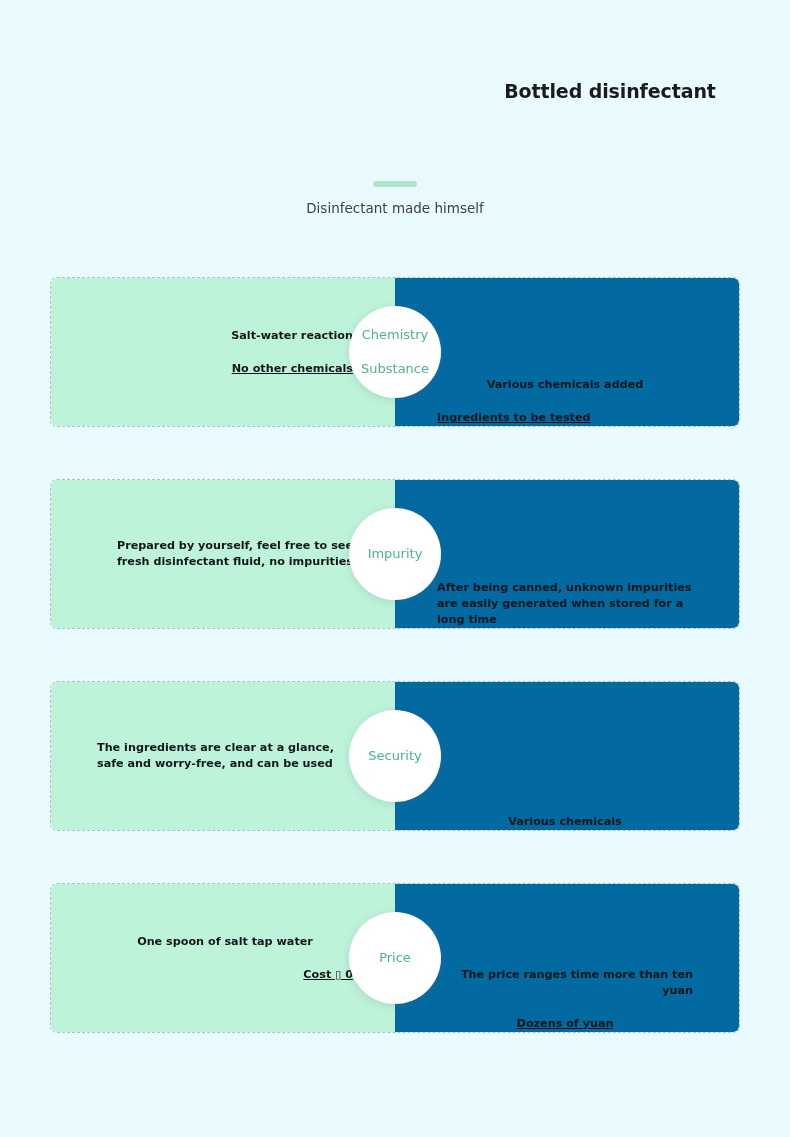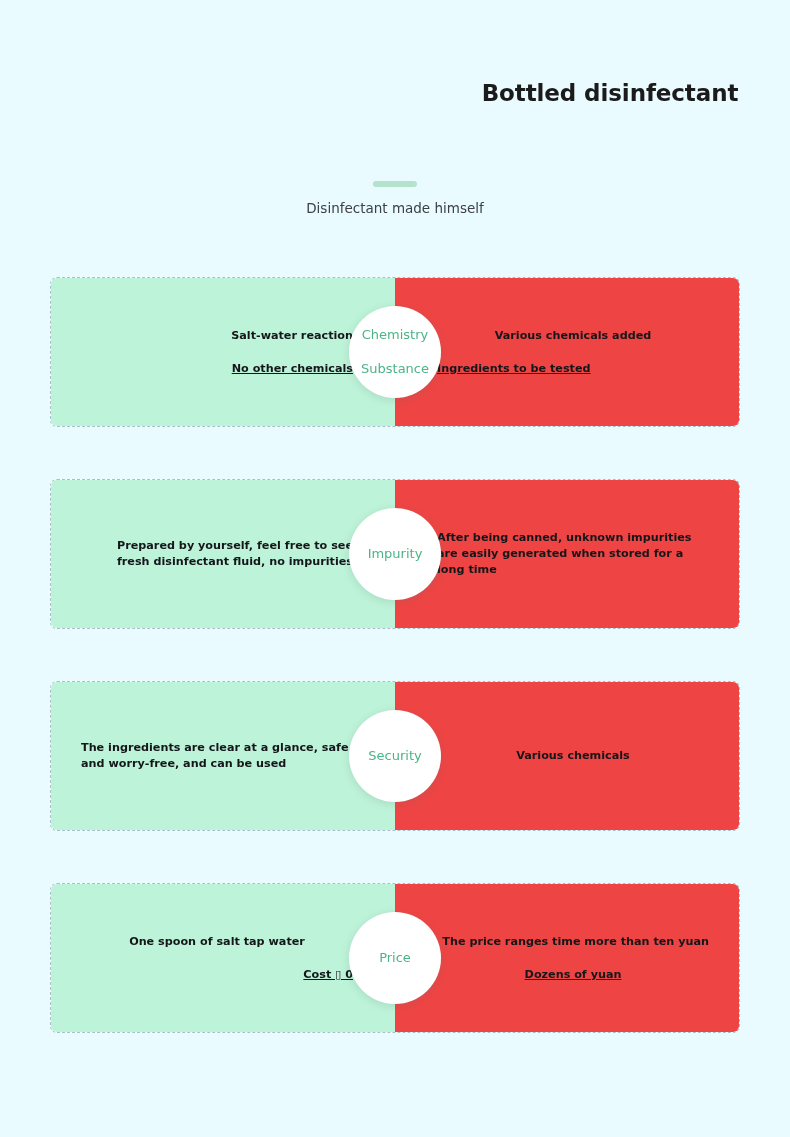--- a/index.html
+++ b/index.html
@@ -30,21 +30,21 @@
     line-height: 1.33;
     color: #3aa070;
     letter-spacing: -0.1px;
   }
   .title-right {
     position: absolute;
     left: 460px;
     top: 80px;
     width: 300px;
     text-align: center;
-    font-size: 23px;
+    font-size: 19px;
     font-weight: bold;
     color: #1b1b1b;
     letter-spacing: -0.1px;
   }
 
   
   .divider-wrap {
     position: absolute;
     left: 0;
     top: 172px;
@@ -89,31 +89,32 @@
     align-items: center;
     overflow: visible;
   }
   .card-half {
     width: 50%;
     height: 100%;
     box-sizing: border-box;
     display: flex;
     flex-direction: column;
     justify-content: center;
-    padding: 0 30px;
+    padding: 0 46px;
   }
   .card-half.left {
     background: #bdf3d9;
     border-radius: 6px 0 0 6px;
     padding-right: 42px;
   }
   .card-half.right {
-    background: #ef4444;
+    background: #0369a1;
     border-radius: 0 6px 6px 0;
     padding-left: 42px;
+    justify-content: flex-end;
   }
 
   .line {
     font-size: 11.2px;
     font-weight: bold;
     color: #14161a;
     line-height: 1.42;
     margin: 0;
   }
   .line + .line {

